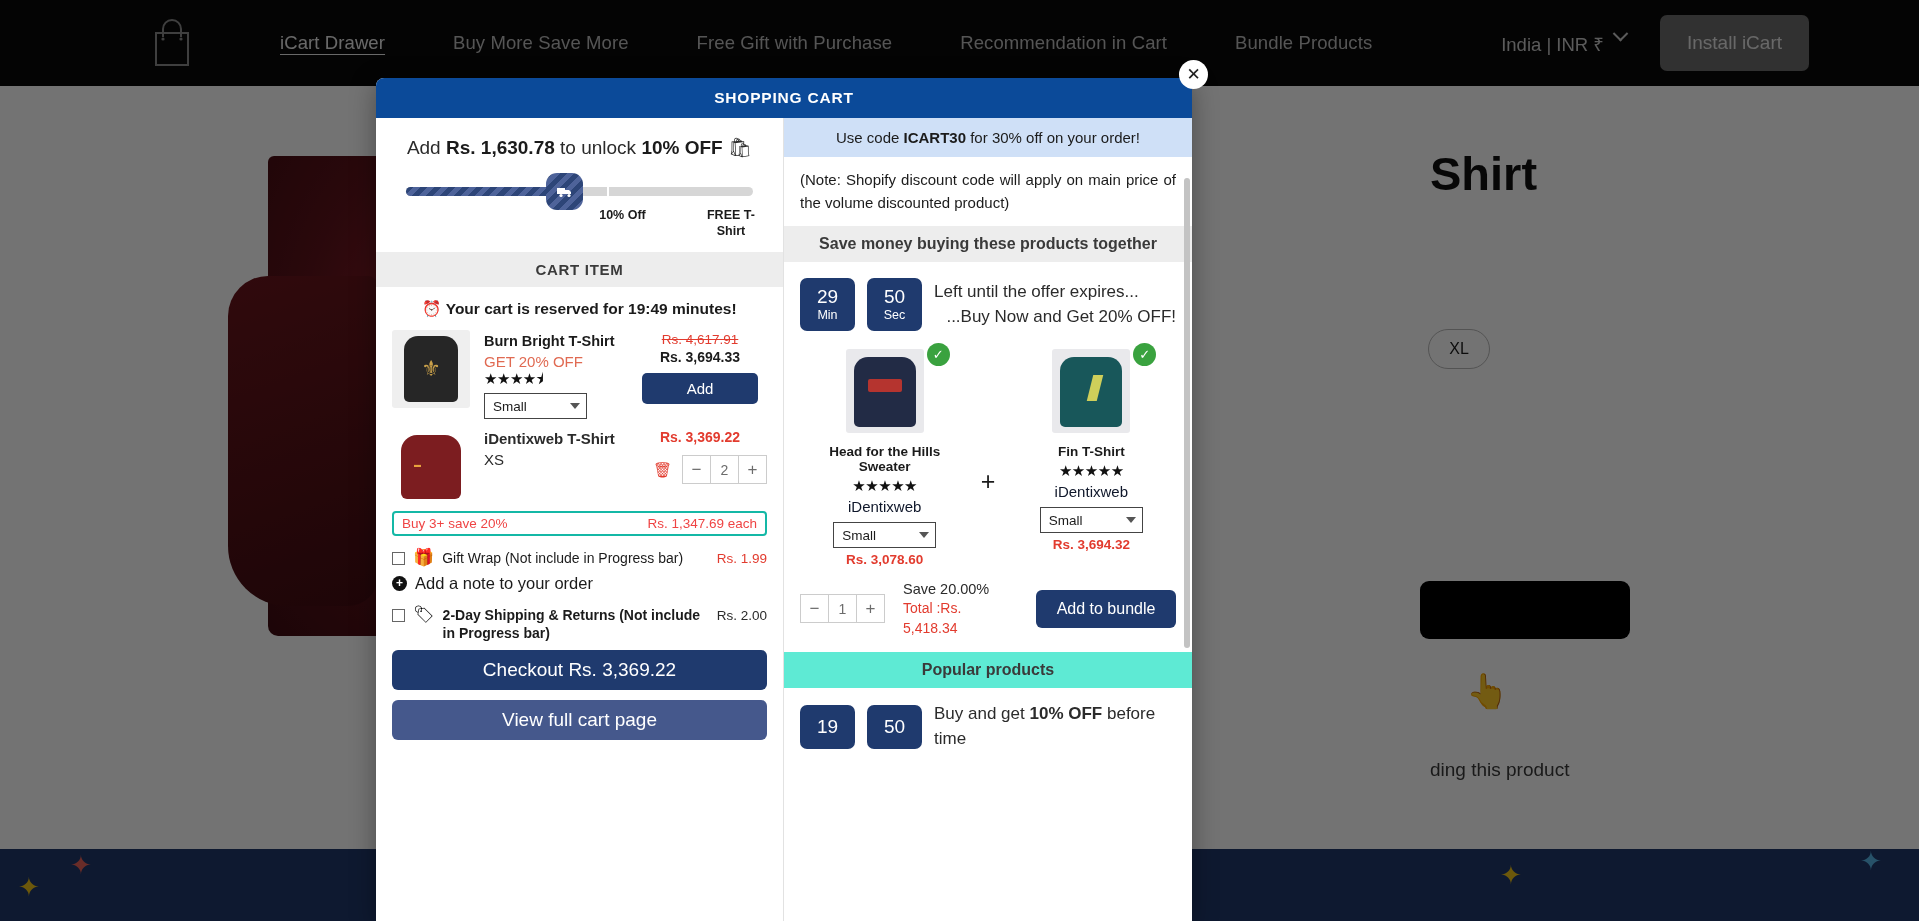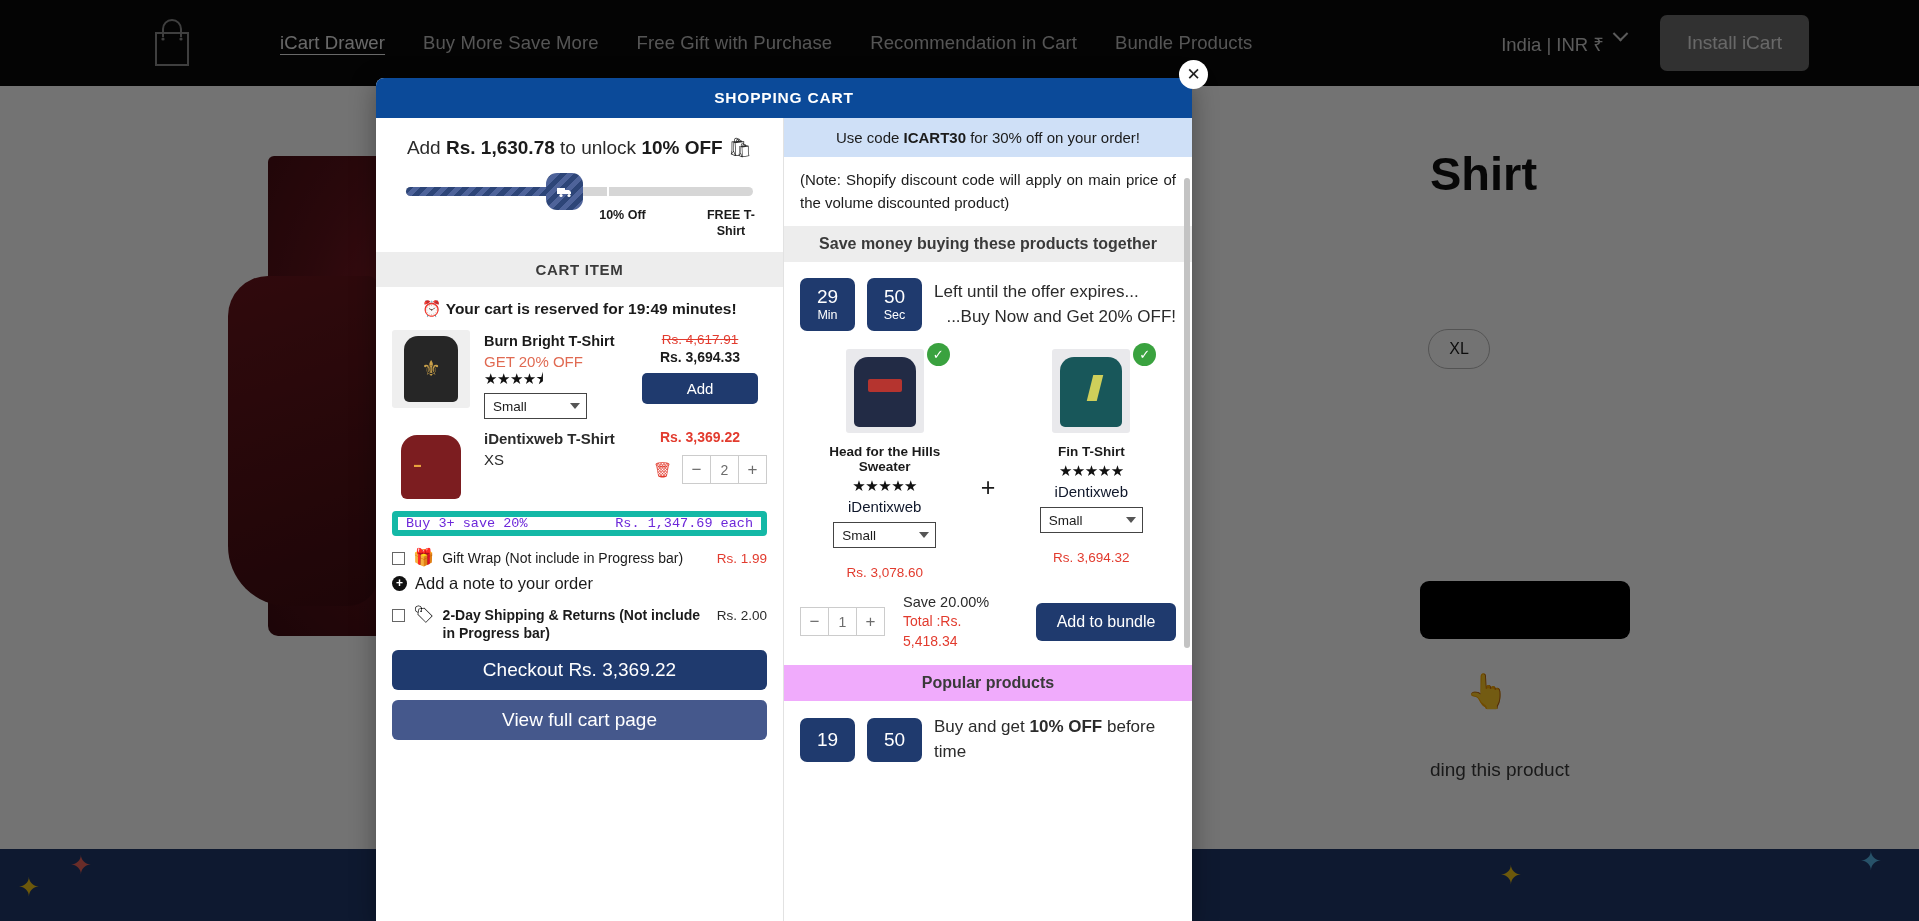--- a/index.html
+++ b/index.html
@@ -12,21 +12,21 @@
 
   
   #page-bg { position: absolute; inset: 0; background: #ffffff; }
 
   .topbar {
     position: absolute; top: 0; left: 0; width: 1919px; height: 86px;
     background: #0b0b0b; display: flex; align-items: center;
     padding: 0 110px 0 150px; z-index: 3;
   }
   .bag-icon { width: 44px; height: 48px; flex: 0 0 auto; }
-  .nav-links { display: flex; align-items: center; gap: 38px; margin-left: 86px; }
+  .nav-links { display: flex; align-items: center; gap: 68px; margin-left: 86px; }
   .nav-link {
     color: #bdbdbd; font-size: 18.5px; letter-spacing: .1px;
     text-decoration: none; white-space: nowrap; cursor: pointer;
   }
   .nav-link.active { color: #e8e8e8; text-decoration: underline; text-underline-offset: 5px; }
   .top-right { margin-left: auto; display: flex; align-items: center; gap: 34px; }
   .locale { color: #c9c9c9; font-size: 18.5px; display: flex; align-items: flex-start; gap: 11px; cursor: pointer; }
   .chev { display:inline-block; width: 11px; height: 11px; border-right: 2px solid #c9c9c9; border-bottom: 2px solid #c9c9c9; transform: rotate(45deg) translate(-2px,-2px); }
   .install-btn {
     background: #6d6d6d; color: #e6e6e6; border: none; border-radius: 7px;
@@ -161,23 +161,23 @@
   .stepper { display: flex; align-items: center; }
   .stepper > div {
     width: 29px; height: 29px; border: 1px solid #ccc; display: flex;
     align-items: center; justify-content: center; font-size: 17px; color: #6c6c6c;
   }
   .stepper > div + div { margin-left: -1px; }
   .stepper .val { color: #6c6c6c; font-size: 14px; }
 
   .tiers { padding: 4px 16px 0; }
   .tier {
-    border: 6px solid #14b8a6; border-radius: 4px; height: 25px; margin-bottom: 6px;
+    border: 2px solid #14b8a6; border-radius: 4px; height: 25px; margin-bottom: 6px;
     display: flex; align-items: center; justify-content: space-between;
-    padding: 0 8px; font-size: 13.5px; color: #6d28d9; cursor: pointer; font-family: Liberation Mono, monospace;
+    padding: 0 8px; font-size: 13.5px; color: #ef4444; cursor: pointer;
   }
 
   .opt-row { display: flex; align-items: flex-start; gap: 8px; padding: 7px 16px 2px; }
   .chk { width: 13px; height: 13px; border: 1px solid #666; background: #fff; margin-top: 3px; flex: 0 0 auto; cursor: pointer; }
   .opt-icon { font-size: 17px; line-height: 1; flex: 0 0 auto; }
   .opt-label { flex: 1; font-size: 14px; color: #1b1b1b; line-height: 1.32; }
   .opt-label.bold { font-weight: 700; }
   .opt-price { font-size: 13.5px; color: #e23b2e; white-space: nowrap; padding-top: 2px; }
   .opt-price.gray { color: #2b2b2b; }
 
@@ -232,32 +232,32 @@
   }
   .plus-sep { font-size: 25px; color: #1b1b1b; align-self: center; padding-top: 46px; }
   .bp-title { font-size: 13.5px; font-weight: 700; color: #1b1b1b; margin-top: 11px; }
   .bp-stars { font-size: 15px; color: #111; letter-spacing: -0.5px; margin-top: 3px; }
   .bp-vendor { font-size: 15px; color: #0f172a; margin-top: 3px; }
   .bp-select {
     margin: 7px auto 0; width: 103px; height: 26px; border: 1px solid #444; background:#fff;
     display: flex; align-items: center; justify-content: space-between;
     padding: 0 6px 0 8px; font-size: 13.5px; color: #1b1b1b; cursor: pointer;
   }
-  .bp-price { font-size: 13.5px; font-weight: 400; color: #e23b2e; margin-top: 17px; }
+  .bp-price { font-size: 13.5px; font-weight: 700; color: #e23b2e; margin-top: 4px; }
 
   .bundle-foot { display: flex; align-items: center; gap: 18px; padding: 12px 16px 14px; }
   .bundle-save { font-size: 14.5px; color: #2b2b2b; line-height: 1.4; }
   .bundle-save .tot { font-size: 14px; }
   .bundle-save .tot span { color: #e23b2e; }
   .bundle-btn {
     margin-left: auto; width: 142px; height: 38px; background: #1f3a6e; color: #fff;
     border: none; border-radius: 6px; font-size: 16px; cursor: pointer;
     font-family: "Liberation Sans", sans-serif;
   }
-  .popular-head { background: #f0abfc; text-align: center; font-size: 16px; font-weight: 700; color: #3a3a3a; padding: 9px 4px; }
+  .popular-head { background: #5eead4; text-align: center; font-size: 16px; font-weight: 700; color: #3a3a3a; padding: 9px 4px; }
   .popular-row { display: flex; align-items: center; gap: 12px; padding: 14px 16px 0; }
   .popular-text { flex: 1; font-size: 17px; color: #2b2b2b; line-height: 1.45; }
 
   .scrollbar {
     position: absolute; right: 2px; top: 60px; width: 6px; height: 470px;
     background: #c3c3c3; border-radius: 3px; cursor: pointer;
   }
 </style>
 </head>
 <body>

